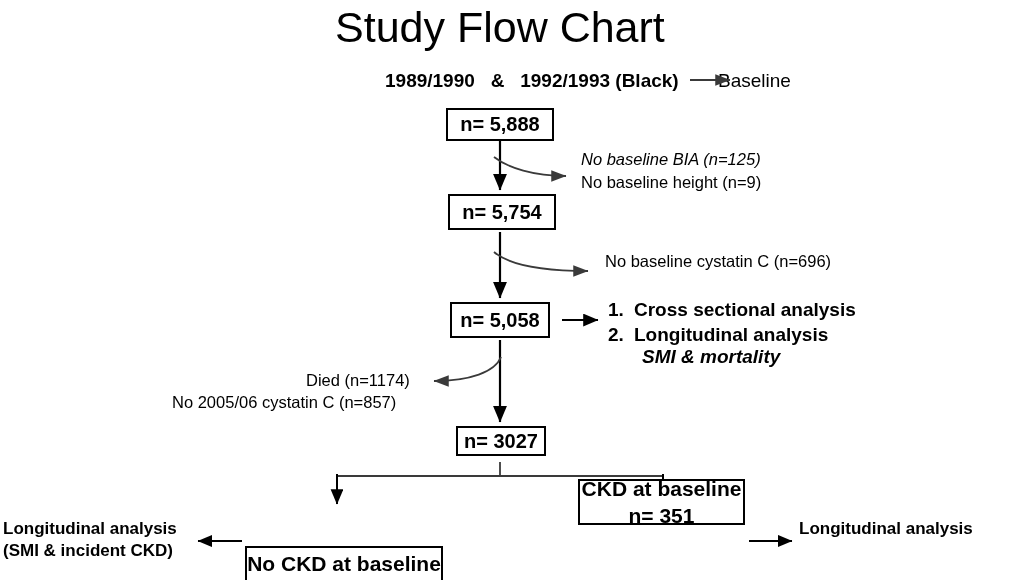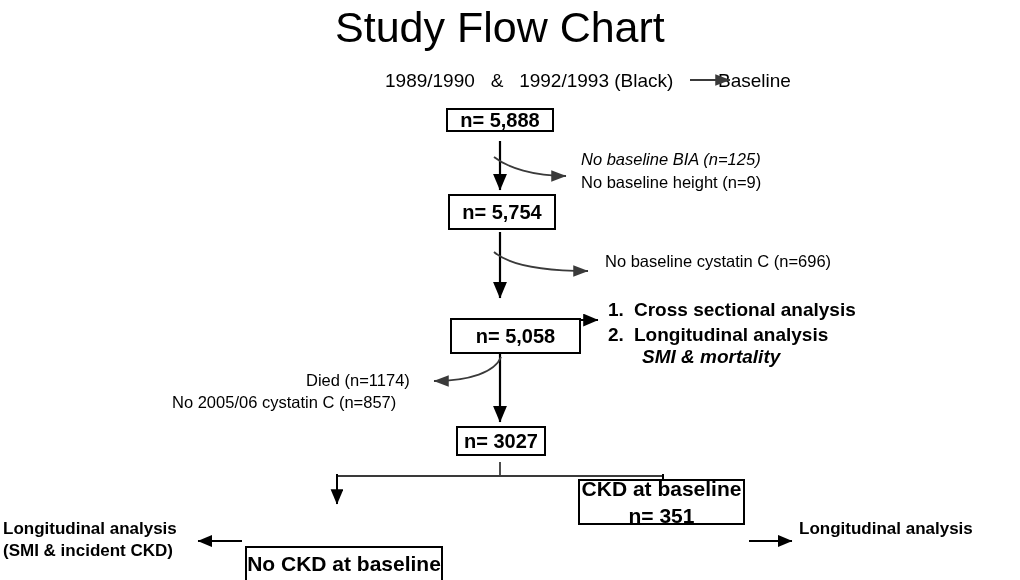--- a/index.html
+++ b/index.html
@@ -35,21 +35,21 @@
     white-space: pre;
     line-height: 1.18;
   }
   .title {
     font-size: 43px;
     font-weight: 400;
     letter-spacing: 0px;
   }
   .header-line {
     font-size: 19px;
-    font-weight: 400;
+    font-weight: 700;
   }
   .baseline-label {
     font-size: 19px;
     font-weight: 400;
   }
   .excl {
     font-size: 16.5px;
     font-weight: 400;
   }
   .nbox {
@@ -126,29 +126,29 @@
 
     <line x1="500" y1="462" x2="500" y2="476" stroke="#3a3a3a" stroke-width="1.8"></line>
     <line x1="337" y1="476" x2="663" y2="476" stroke="#3a3a3a" stroke-width="1.8"></line>
     <line x1="337" y1="474" x2="337" y2="504" stroke="#000" stroke-width="2.0" marker-end="url(#ah)"></line>
     <line x1="663" y1="474" x2="663" y2="504" stroke="#000" stroke-width="2.0" marker-end="url(#ah)"></line>
 
     <line x1="242" y1="541" x2="198" y2="541" stroke="#000" stroke-width="1.9" marker-end="url(#ah)"></line>
     <line x1="749" y1="541" x2="792" y2="541" stroke="#000" stroke-width="1.9" marker-end="url(#ah)"></line>
   </svg>
 
-  <div class="nbox nbox-small" style="left:446px; top:108px; width:108px; height:24px;">
+  <div class="nbox nbox-small" style="left:446px; top:108px; width:108px; height:33px;">
     <span>n= 5,888</span>
   </div>
 
   <div class="nbox nbox-small" style="left:448px; top:194px; width:108px; height:36px;justify-content:center;">
     <span>n= 5,754</span>
   </div>
 
-  <div class="nbox nbox-small" style="left:450px; top:318px; width:131px; height:36px;">
+  <div class="nbox nbox-small" style="left:450px; top:302px; width:100px; height:36px;">
     <span>n= 5,058</span>
   </div>
 
   <div class="nbox nbox-small" style="left:456px; top:426px; width:90px; height:30px;">
     <span>n= 3027</span>
   </div>
 
   <div class="nbox nbox-wide" style="left:245px; top:510px; width:198px; height:62px;margin-top:36px;">
     <span>No CKD at baseline</span>
     <span>n= 2676</span>

